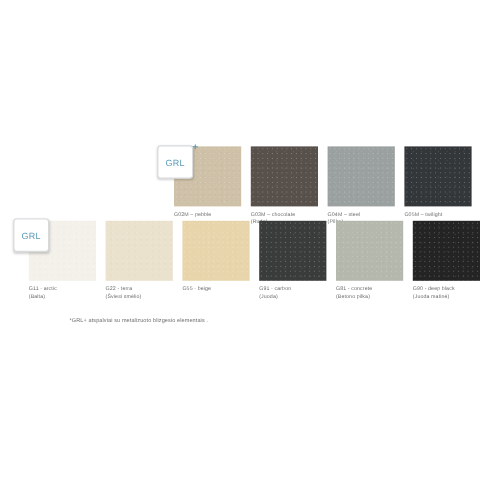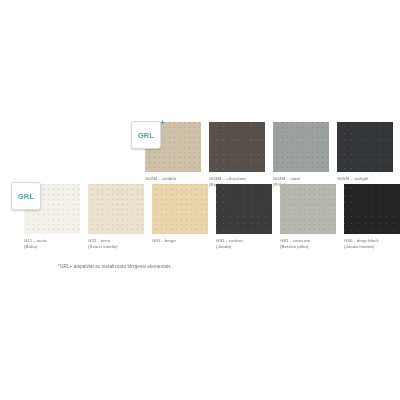--- a/index.html
+++ b/index.html
@@ -86,21 +86,21 @@
     border: 1px solid #d8dadc;
     border-radius: 3px;
     box-shadow: 0 1px 2px rgba(0,0,0,.18);
     display: flex;
     align-items: center;
     justify-content: center;
     z-index: 5;
   }
   .badge-text {
     font-size: 7.5px;
-    font-weight: bold;
+    font-weight: normal;
     color: #5b9bb5;
     letter-spacing: .04em;
     position: relative;
   }
   .badge-plus {
     position: absolute;
     top: -3px;
     right: -5px;
     font-size: 8px;
     font-weight: bold;

